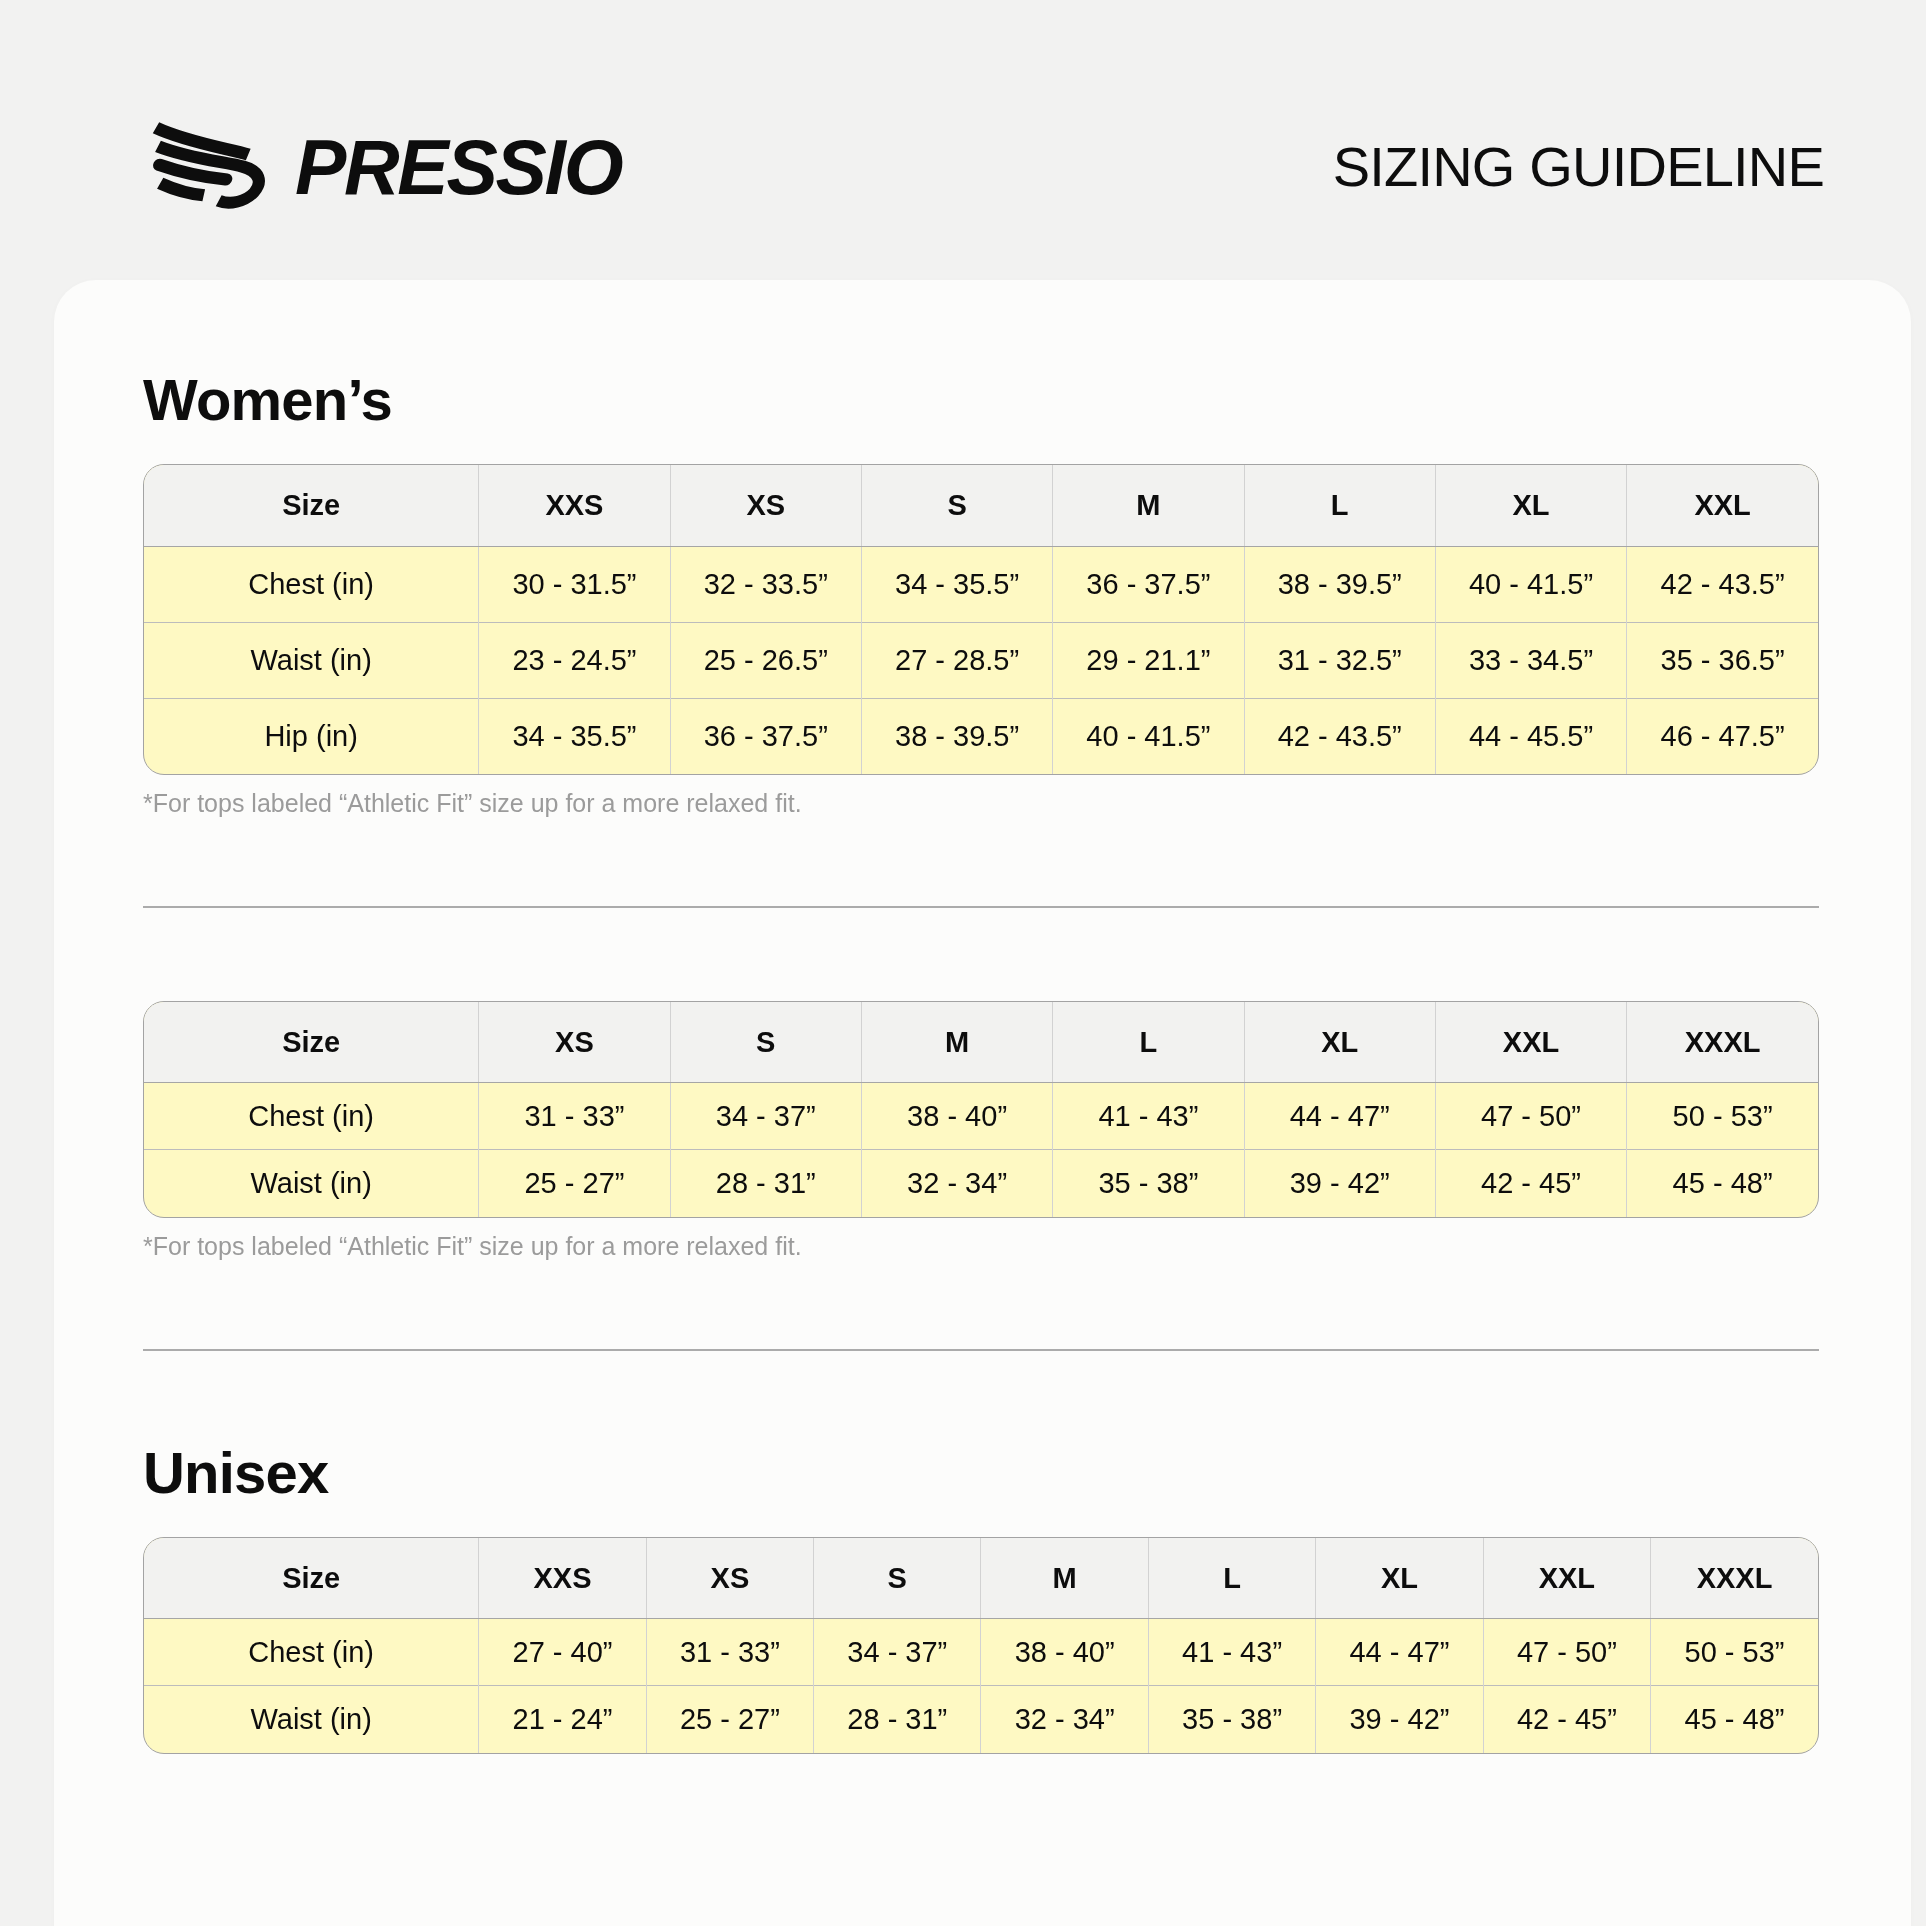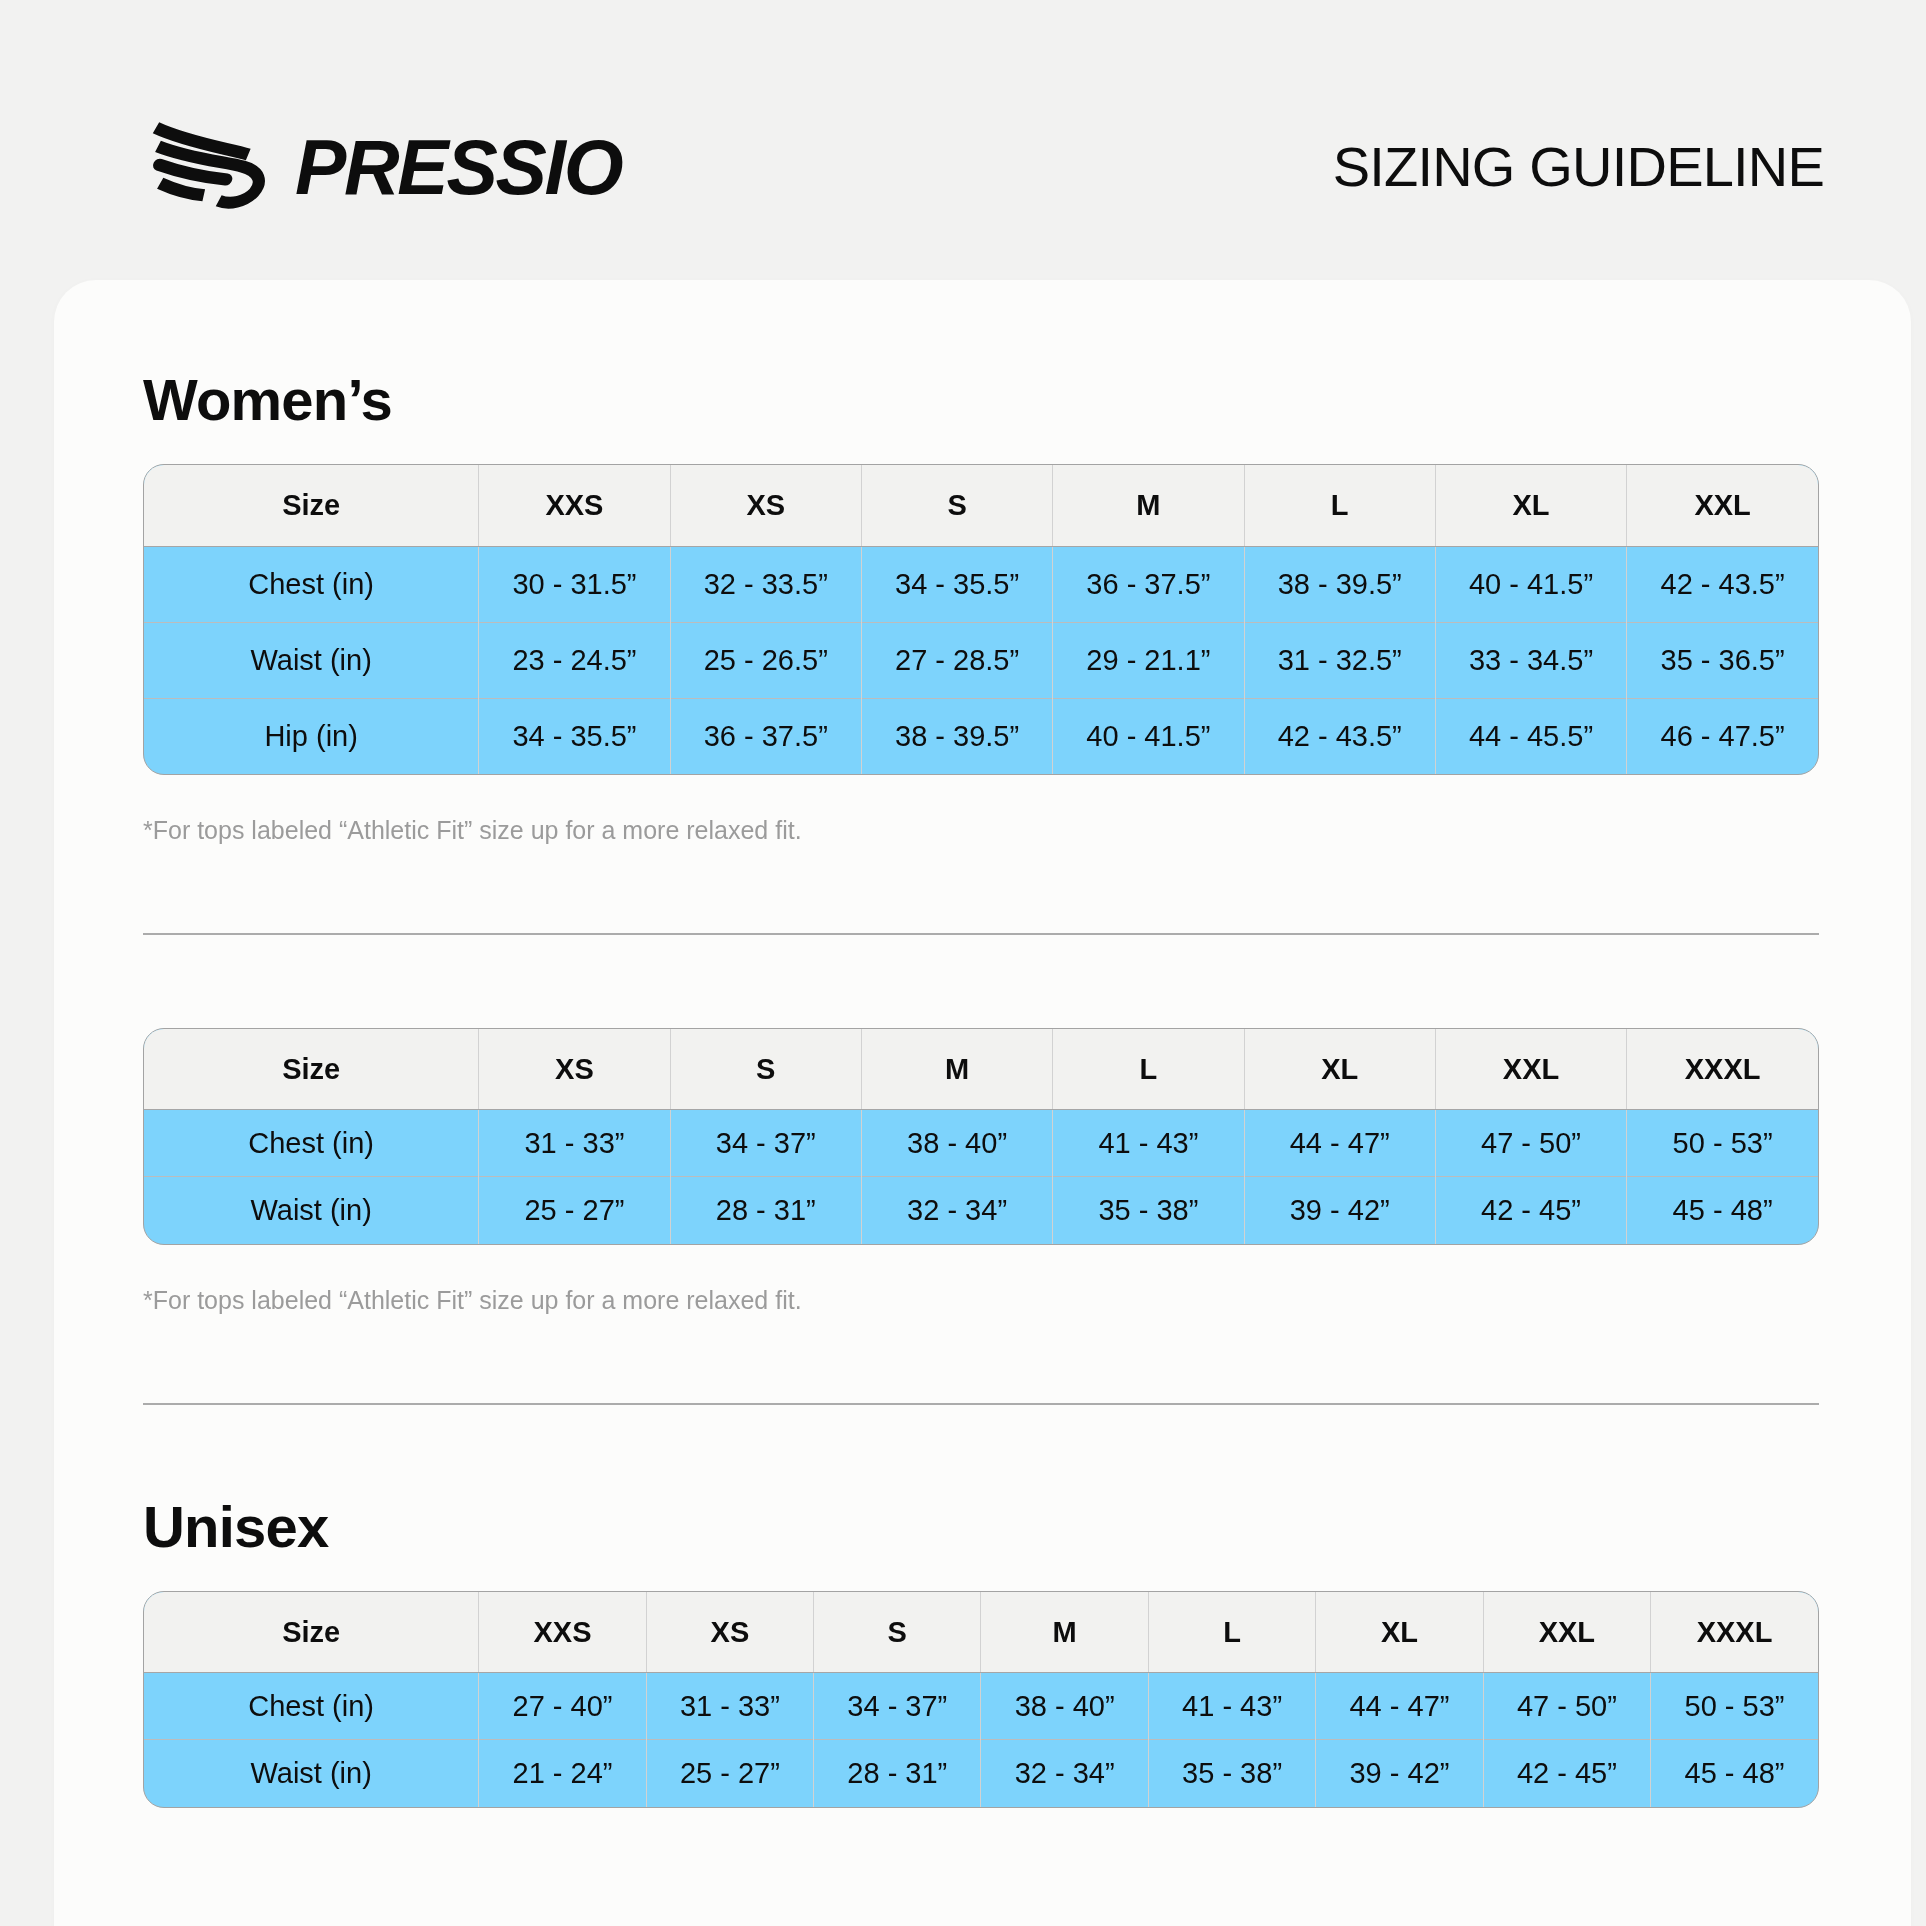--- a/index.html
+++ b/index.html
@@ -49,21 +49,21 @@
     box-shadow:0 1.5px 7px rgba(0,0,0,0.02);
   }
   .section-title{
     font-size:58px;font-weight:700;letter-spacing:-0.8px;
     line-height:1;margin:0 0 35px 0;
   }
   .table-wrap{
     border:1.5px solid var(--border-outer);
     border-radius:21px;
     overflow:hidden;
-    background:#7dd3fc;
+    background:#fef9c3;
   }
   table.size-table{
     width:100%;
     border-collapse:collapse;
     table-layout:fixed;
   }
   table.size-table th, table.size-table td{
     text-align:center;vertical-align:middle;
     font-size:29px;line-height:1;
     padding:0 3.9px;
@@ -75,21 +75,21 @@
     background:var(--header-bg);
     font-weight:700;
     border-bottom:1.5px solid #a6a6a6;
   }
   table.size-table tbody tr{height:67px;}
   .section-women table.size-table tbody tr{height:76px;}
   table.size-table tbody tr + tr th,
   table.size-table tbody tr + tr td{border-top:1.2px solid var(--border-h);}
   table.size-table tbody th.row-label{font-weight:400;}
   .table-note{
-    margin:40px 0 0 0;
+    margin:13px 0 0 0;
     font-size:25px;line-height:1.2;
     color:var(--muted);
   }
   hr.section-divider{
     border:none;height:1.9px;background:var(--divider);
     margin:88px 0 93px 0;width:100%;
   }
 </style>
 </head>
 <body>

